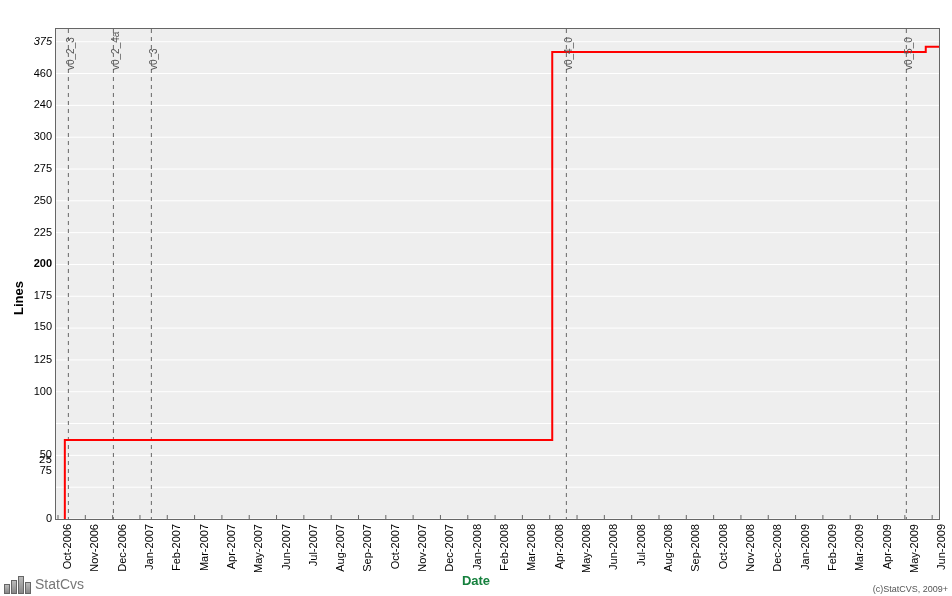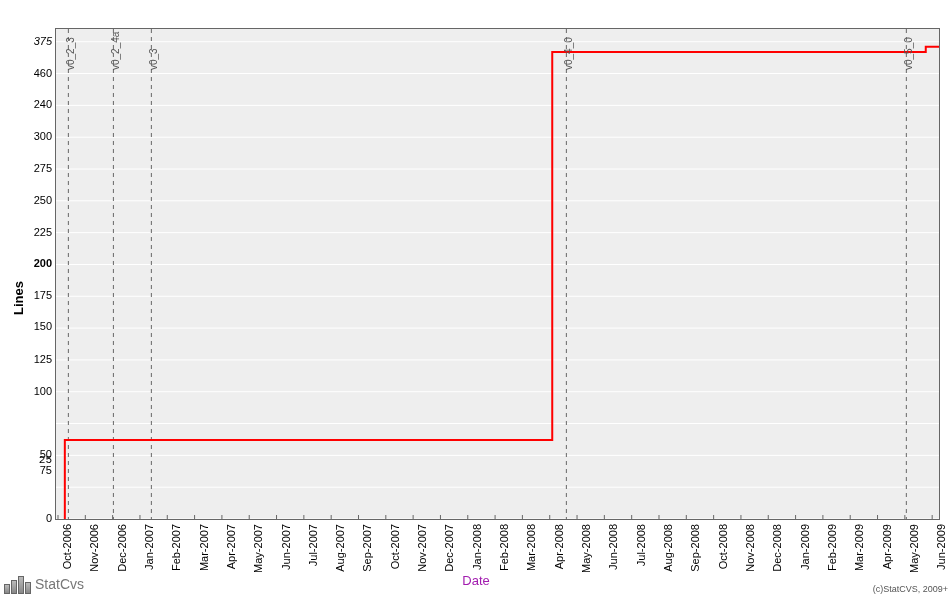--- a/index.html
+++ b/index.html
@@ -48,23 +48,23 @@
     transform-origin: center;
     font-weight: bold;
     font-size: 13px;
     color: #000;
   }
   .xaxis-label {
     position: absolute;
     bottom: 8px;
     left: 50%;
     transform: translateX(-50%);
-    font-weight: normal;
+    font-weight: bold;
     font-size: 13px;
-    color: #a21caf;
+    color: #15803d;
   }
   .ytick {
     position: absolute;
     right: 900px;
     font-size: 11px;
     color: #000;
     text-align: right;
     width: 45px;
     transform: translateY(-50%);
   }

